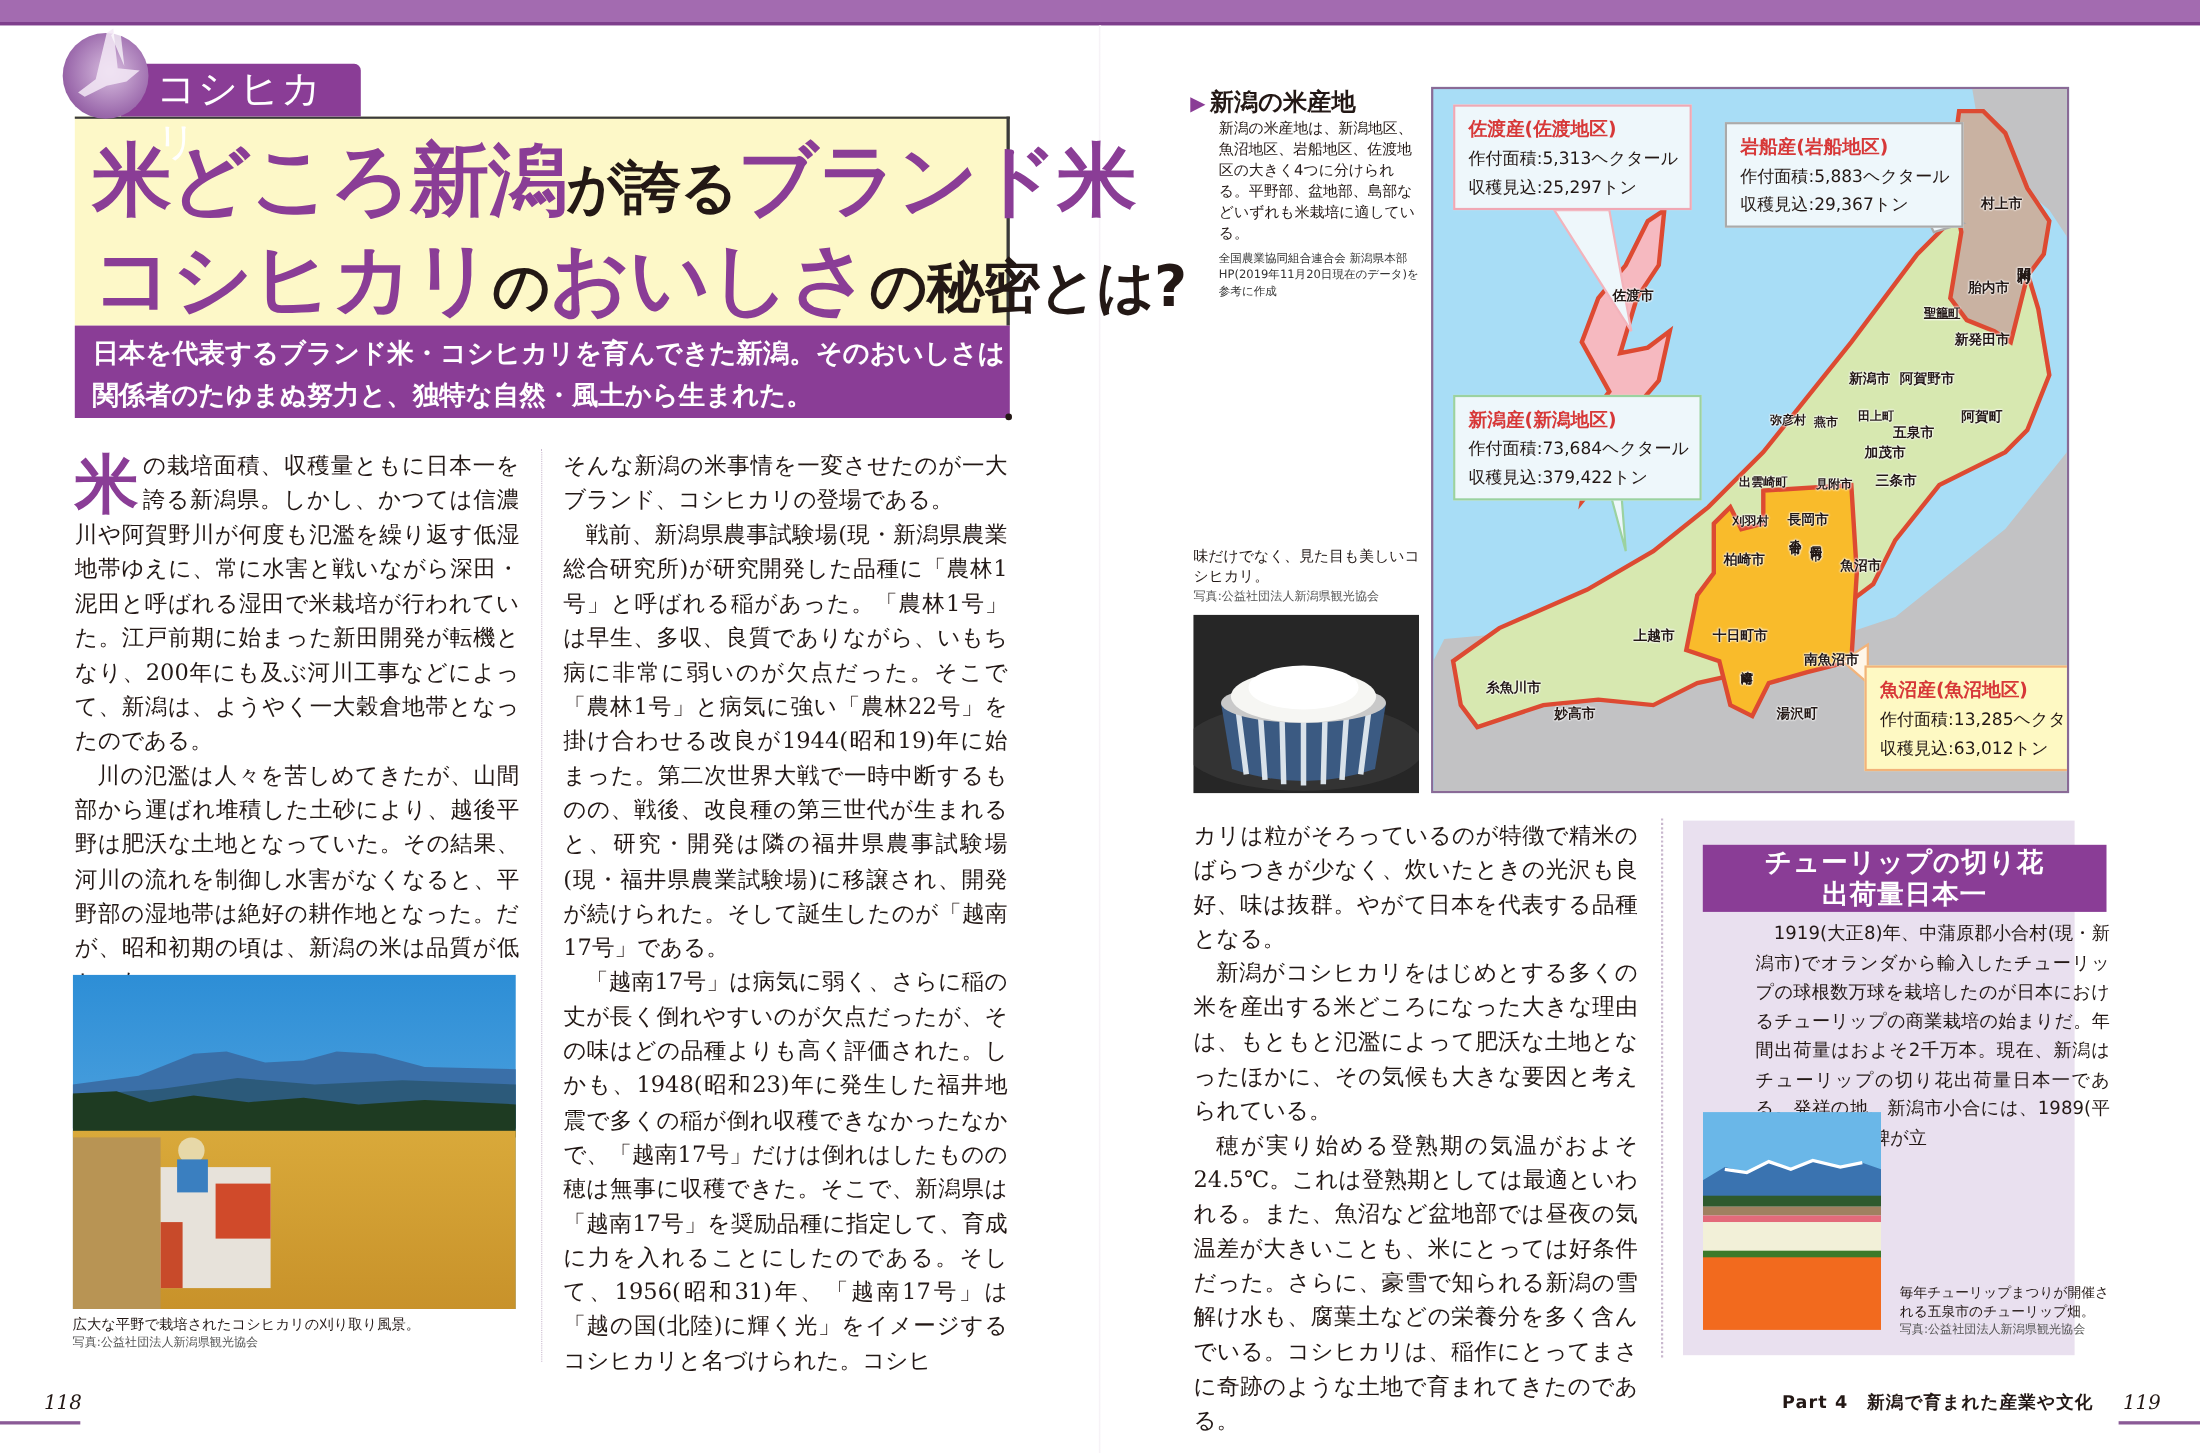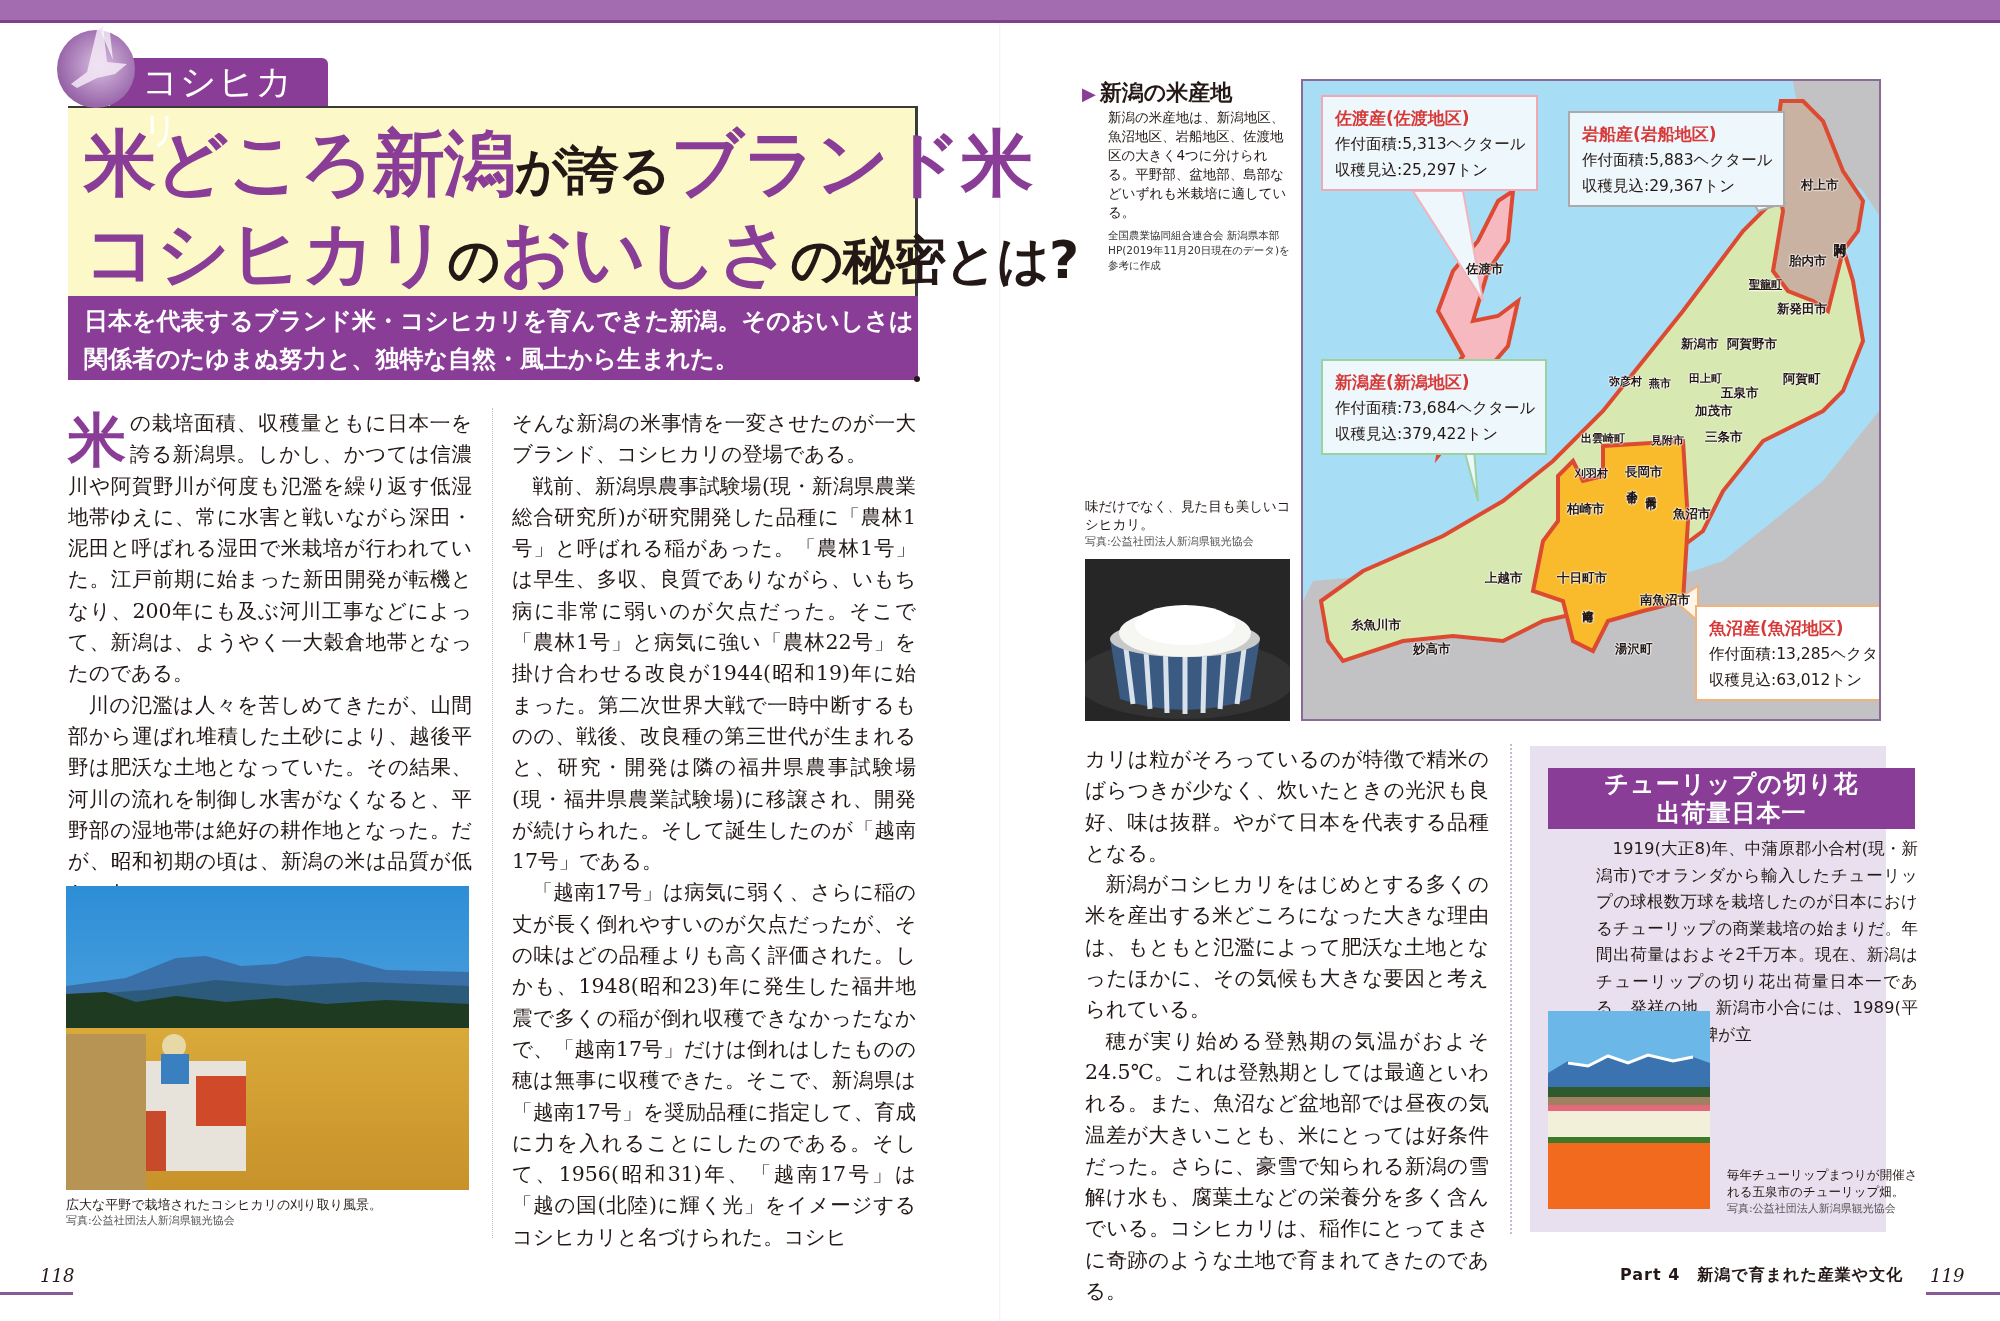--- a/index.html
+++ b/index.html
@@ -185,21 +185,21 @@
   <div class="callout" style="left:265px; top:30px; border-color:#aaaaaa;">
     <div class="ct">岩船産(岩船地区)</div>
     <div>作付面積:5,883ヘクタール</div>
     <div>収穫見込:29,367トン</div>
   </div>
   <div class="callout" style="left:18px; top:278px; border-color:#9bd2a0;">
     <div class="ct">新潟産(新潟地区)</div>
     <div>作付面積:73,684ヘクタール</div>
     <div>収穫見込:379,422トン</div>
   </div>
-  <div class="callout" style="left:392px; top:524px; border-color:#f2b37a; background:#ffffff;">
+  <div class="callout" style="left:392px; top:524px; border-color:#f2b37a; background:#fef9c3;">
     <div class="ct">魚沼産(魚沼地区)</div>
     <div>作付面積:13,285ヘクタール</div>
     <div>収穫見込:63,012トン</div>
   </div>
 
   <span class="city" style="left:163px; top:180px;">佐渡市</span>
   <span class="city" style="left:498px; top:96px;">村上市</span>
   <span class="city v" style="left:528px; top:152px;">関川村</span>
   <span class="city" style="left:486px; top:172px;">胎内市</span>
   <span class="city sm" style="left:446px; top:196px;text-decoration:underline;">聖籠町</span>

